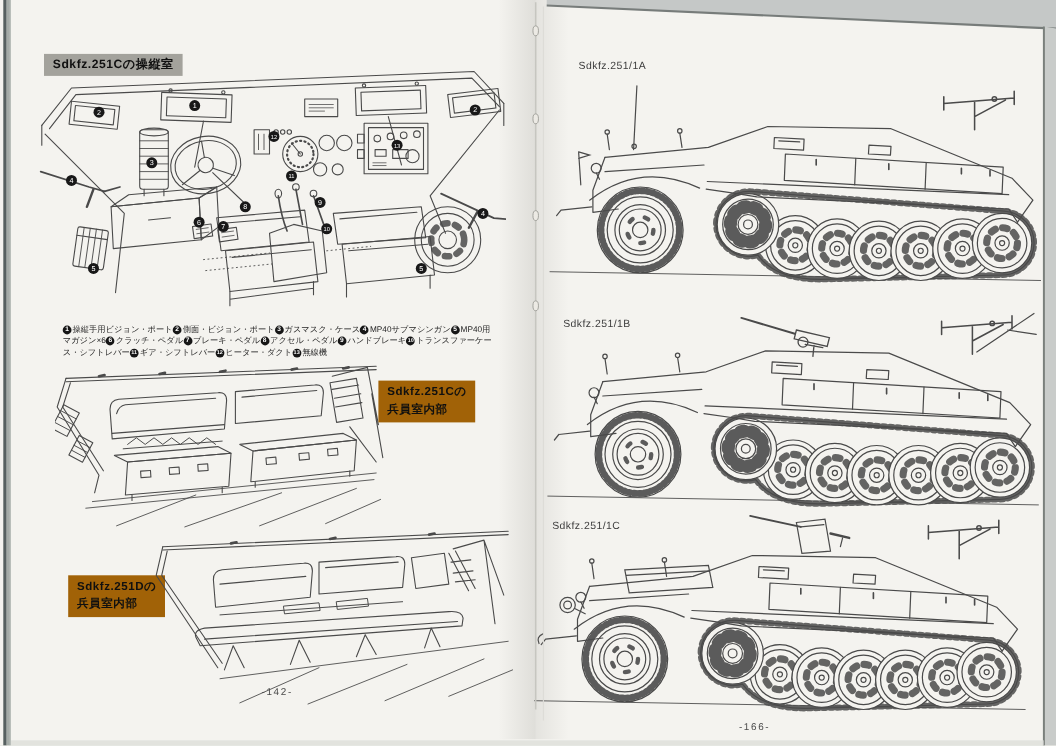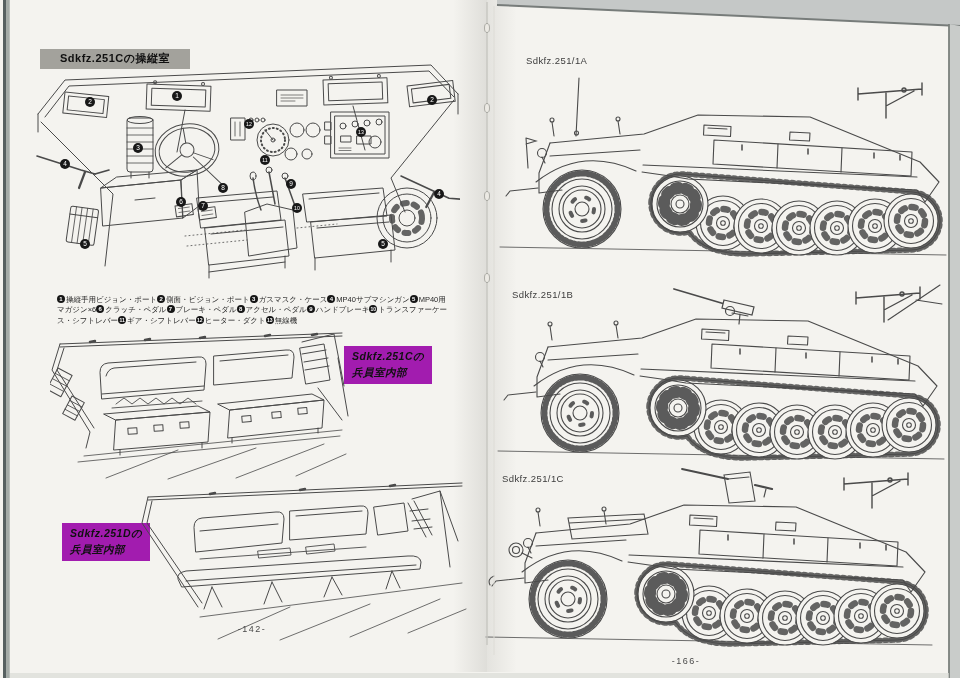--- a/index.html
+++ b/index.html
@@ -1,22 +1,22 @@
 <!DOCTYPE html>
 <html><head>
 <meta charset="utf-8">
 <style>
   html,body{margin:0;padding:0;background:#d9dad6;}
   .scene{position:relative;width:960px;height:678px;background:#f4f3ef;overflow:hidden;
          font-family:"Liberation Sans",sans-serif;color:#2a2a2a;}
   .draw{position:absolute;}
   .draw text{font-family:"Liberation Sans",sans-serif;}
   .tag{position:absolute;background:#a3a29c;color:#101010;font-weight:bold;
-       font-size:11px;padding:2px 20px 3px;letter-spacing:.5px;white-space:nowrap;}
-  .tag.light{background:#a21caf;font-size:10.5px;line-height:1.5;padding:3px 8px;font-style:italic;}
+       font-size:11px;padding:2px 8px 3px;letter-spacing:.5px;white-space:nowrap;}
+  .tag.light{background:#a16207;font-size:10.5px;line-height:1.5;padding:3px 8px;}
   .variant-label{position:absolute;font-size:9.5px;color:#3c3c3c;letter-spacing:.4px;white-space:nowrap;text-align:right;}
   .pagenum{position:absolute;font-size:9px;color:#4a4a4a;letter-spacing:1.5px;}
   .caption{position:absolute;left:57px;top:287px;width:394px;font-size:7.5px;
            line-height:10.6px;color:#262626;letter-spacing:0;}
   .cap-item{white-space:normal;}
   .cap-num{display:inline-block;width:8px;height:8px;border-radius:50%;background:#161616;
            color:#fff;font-size:6px;line-height:8px;text-align:center;margin:0 1px 0 0;
            vertical-align:1px;font-weight:bold;}
   #artifacts{position:absolute;left:0;top:0;pointer-events:none;z-index:9;}
 </style>

